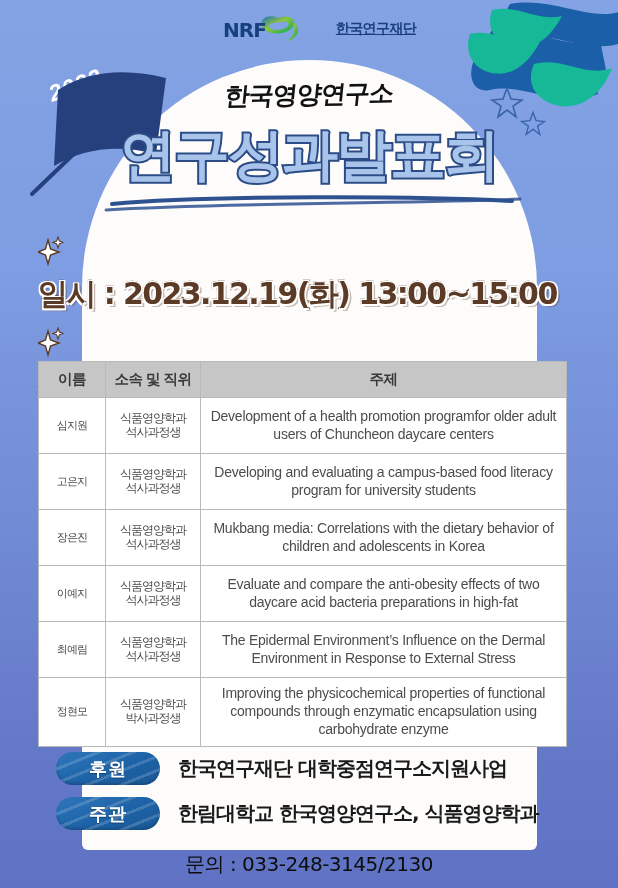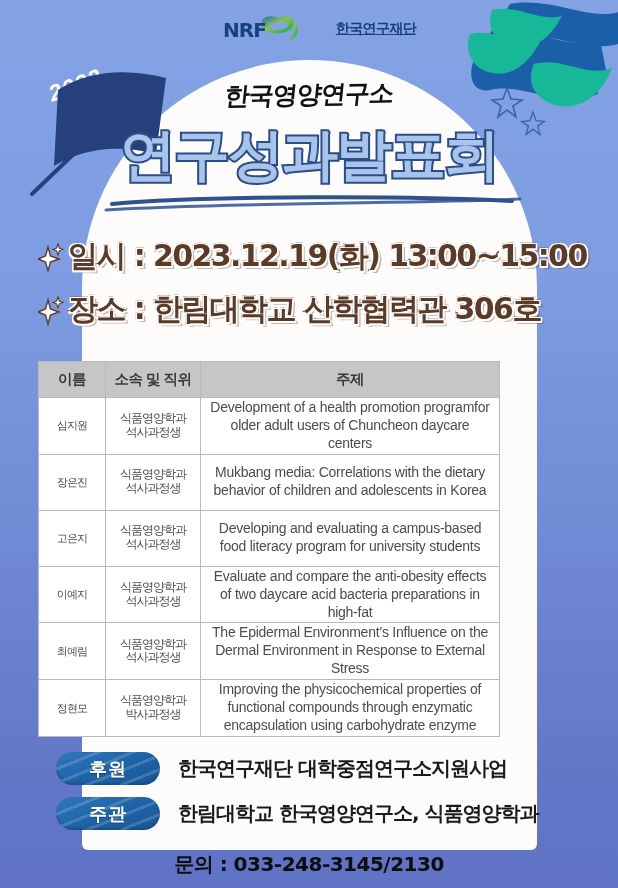--- a/index.html
+++ b/index.html
@@ -83,55 +83,56 @@
     color:#a9c4ea;
     -webkit-text-stroke:4px #2b4c86;
     paint-order:stroke fill;
     font-family:"DejaVu Sans", sans-serif;
   }
   .title-underline { position:absolute; left:0; right:0; top:190px; z-index:8; }
 
   
   .info-block { position:absolute; left:38px; top:236px; z-index:9; }
   .info-line {
-    display:flex; align-items:flex-end; gap:4px;
+    display:flex; align-items:flex-start; gap:4px;
     margin-bottom:12px;
+    flex-direction:column;
   }
   .spark { width:26px; height:34px; flex:none; }
   .info-text {
     font-family:"DejaVu Sans", sans-serif;
     font-size:30px; font-weight:bold;
     color:#5b3a26;
     letter-spacing:-1.6px;
     text-shadow:
       1.6px 1.6px 0 #fff,
       -1.4px -1.4px 0 #fff,
       1.6px -1.4px 0 #fff,
       -1.4px 1.6px 0 #fff,
       3px 3px 0 rgba(91,58,38,0.35);
     -webkit-text-stroke:2.6px #5b3a26;
     paint-order:stroke fill;
   }
 
   
-  .tbl-wrap { position:absolute; left:38px; top:361px; width:462px; z-index:9; }
+  .tbl-wrap { position:absolute; left:38px; top:361px; width:529px; z-index:9; }
   table { width:100%; border-collapse:collapse; background:#fff; }
   th, td {
     border:1px solid #b9b9b9;
     text-align:center; vertical-align:middle;
     color:#4c4c4c;
   }
   thead th {
     background:#c6c6c6; color:#3a3a3a;
     font-size:14.5px; font-weight:bold;
     height:36px; letter-spacing:-0.5px;
   }
   td.c-name { width:67px; font-size:11px; letter-spacing:-0.8px; padding:6px 2px; }
   td.c-dept { width:95px; font-size:12px; letter-spacing:-1px; line-height:1.15; padding:6px 2px;font-family:Liberation Serif, serif; }
-  td.c-topic { font-size:14px; line-height:1.28; padding:1px 8px; letter-spacing:-0.25px; }
+  td.c-topic { font-size:14px; line-height:1.28; padding:7px 8px; letter-spacing:-0.25px; }
   tbody tr { height:56px; }
 
   
   .sponsors { position:absolute; left:56px; top:752px; z-index:9; }
   .sp-row { display:flex; align-items:center; gap:18px; margin-bottom:12px; }
   .badge {
     width:104px; height:33px; border-radius:17px;
     background:linear-gradient(160deg,#2f77bb 0%, #1d62a6 55%, #1a5896 100%);
     display:flex; align-items:center; justify-content:center;
     color:#fff; font-size:18px; font-weight:bold;
@@ -150,21 +151,21 @@
     font-family:"DejaVu Sans", sans-serif;
     font-size:20px; font-weight:bold; color:#1a1a1a;
     letter-spacing:-1px;
   }
 
   
   .contact {
     position:absolute; left:0; right:0; top:851px;
     text-align:center; z-index:9;
     font-family:"DejaVu Sans", sans-serif;
-    font-size:20px; font-weight:bold; color:#0d0d0d;
+    font-size:20px; font-weight:normal; color:#0d0d0d;
     letter-spacing:-0.5px;
   }
 </style>
 </head>
 <body>
 
 <div class="poster">
 
   <div class="arch-wide"></div>
   <div class="arch"></div>
@@ -243,28 +244,28 @@
           <th>주제</th>
         </tr>
       </thead>
       <tbody id="tbody">
           <tr>
             <td class="c-name">심지원</td>
             <td class="c-dept">식품영양학과<br>석사과정생</td>
             <td class="c-topic">Development of a health promotion programfor older adult users of Chuncheon daycare centers</td>
           </tr>
           <tr>
+            <td class="c-name">고은지</td>
+            <td class="c-dept">식품영양학과<br>석사과정생</td>
+            <td class="c-topic">Developing and evaluating a campus-based food literacy program for university students</td>
+          </tr>
+          <tr>
             <td class="c-name">장은진</td>
             <td class="c-dept">식품영양학과<br>석사과정생</td>
             <td class="c-topic">Mukbang media: Correlations with the dietary behavior of children and adolescents in Korea</td>
-          </tr>
-          <tr>
-            <td class="c-name">고은지</td>
-            <td class="c-dept">식품영양학과<br>석사과정생</td>
-            <td class="c-topic">Developing and evaluating a campus-based food literacy program for university students</td>
           </tr>
           <tr>
             <td class="c-name">이예지</td>
             <td class="c-dept">식품영양학과<br>석사과정생</td>
             <td class="c-topic">Evaluate and compare the anti-obesity effects of two daycare acid bacteria preparations in high-fat</td>
           </tr>
           <tr>
             <td class="c-name">최예림</td>
             <td class="c-dept">식품영양학과<br>석사과정생</td>
             <td class="c-topic">The Epidermal Environment’s Influence on the Dermal Environment in Response to External Stress</td>

